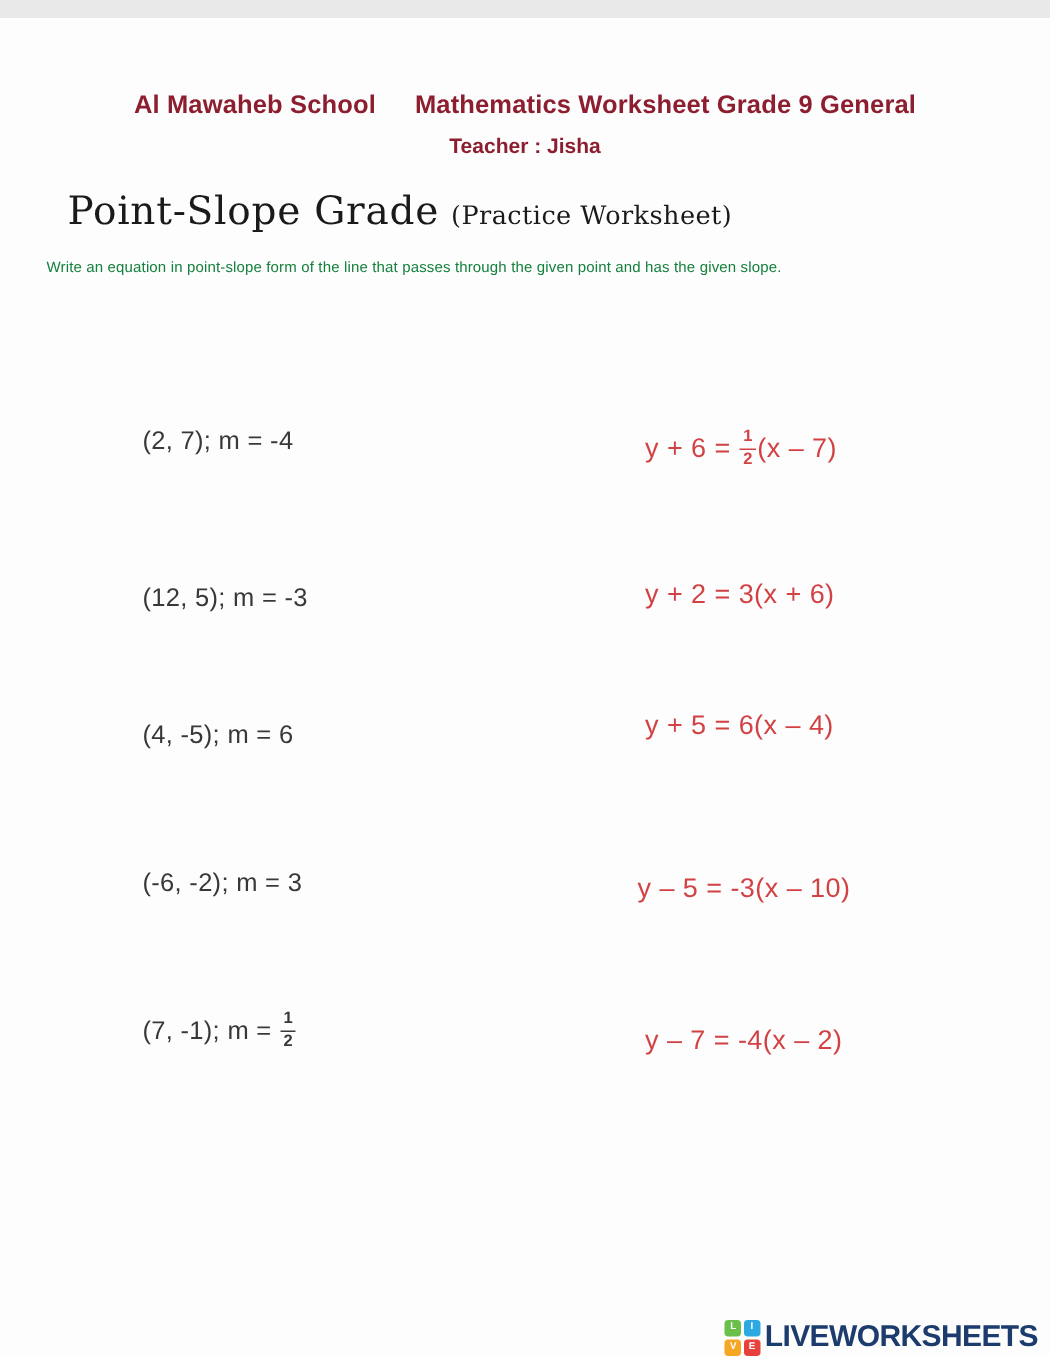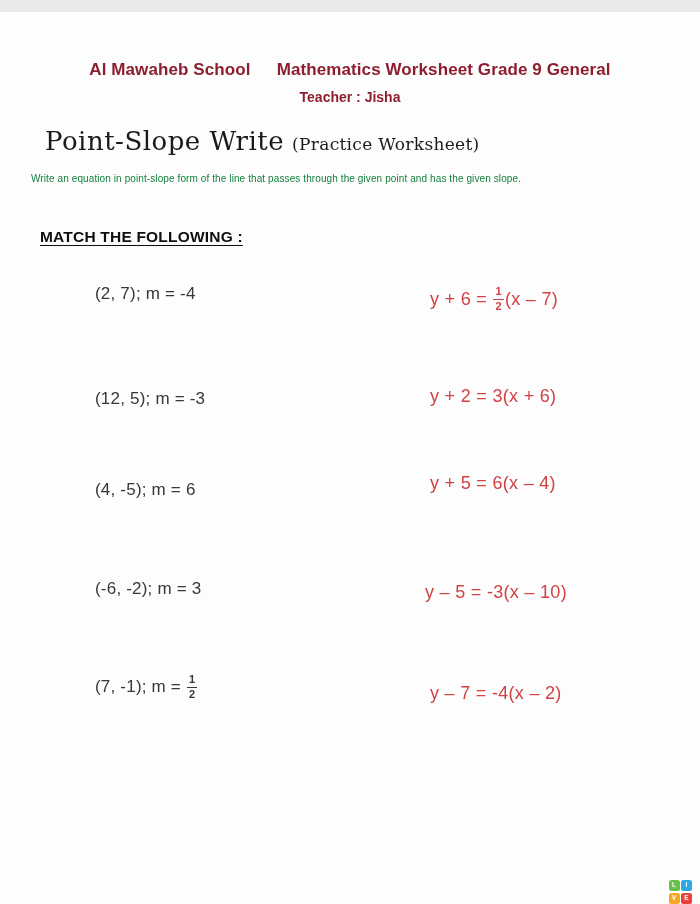--- a/index.html
+++ b/index.html
@@ -150,26 +150,25 @@
 
 <div class="page">
 
   <div class="header-line1">
     <span>Al Mawaheb School</span>
     <span>Mathematics Worksheet Grade 9 General</span>
   </div>
   <div class="header-line2">Teacher : Jisha</div>
 
   <div class="title-row">
-    <span class="title-main">Point-Slope Write</span><span class="title-sub">(Practice Worksheet)</span>
+    <span class="title-main">Point-Slope Grade</span><span class="title-sub">(Practice Worksheet)</span>
   </div>
 
   <p class="instructions">Write an equation in point-slope form of the line that passes through the given point and has the given slope.</p>
 
-  <div class="section-heading">MATCH THE FOLLOWING :</div>
 
   <div class="match-left" style="top:272px">
     <span>(2, 7); m = -4</span>
   </div>
   <div class="match-left" style="top:377px">
     <span>(12, 5); m = -3</span>
   </div>
   <div class="match-left" style="top:468px">
     <span>(4, -5); m = 6</span>
   </div>
@@ -202,15 +201,16 @@
     <span>y – 7 = -4(x – 2)</span>
   </div>
 
   <div class="logo">
     <span class="logo-grid">
       <span class="logo-sq" style="background: rgb(106, 191, 75);">L</span>
       <span class="logo-sq" style="background: rgb(45, 169, 225);">I</span>
       <span class="logo-sq" style="background: rgb(245, 166, 35);">V</span>
       <span class="logo-sq" style="background: rgb(232, 65, 60);">E</span>
     </span>
+    <span class="logo-text">LIVEWORKSHEETS</span>
   </div>
 
 </div>
 
 </body></html>

